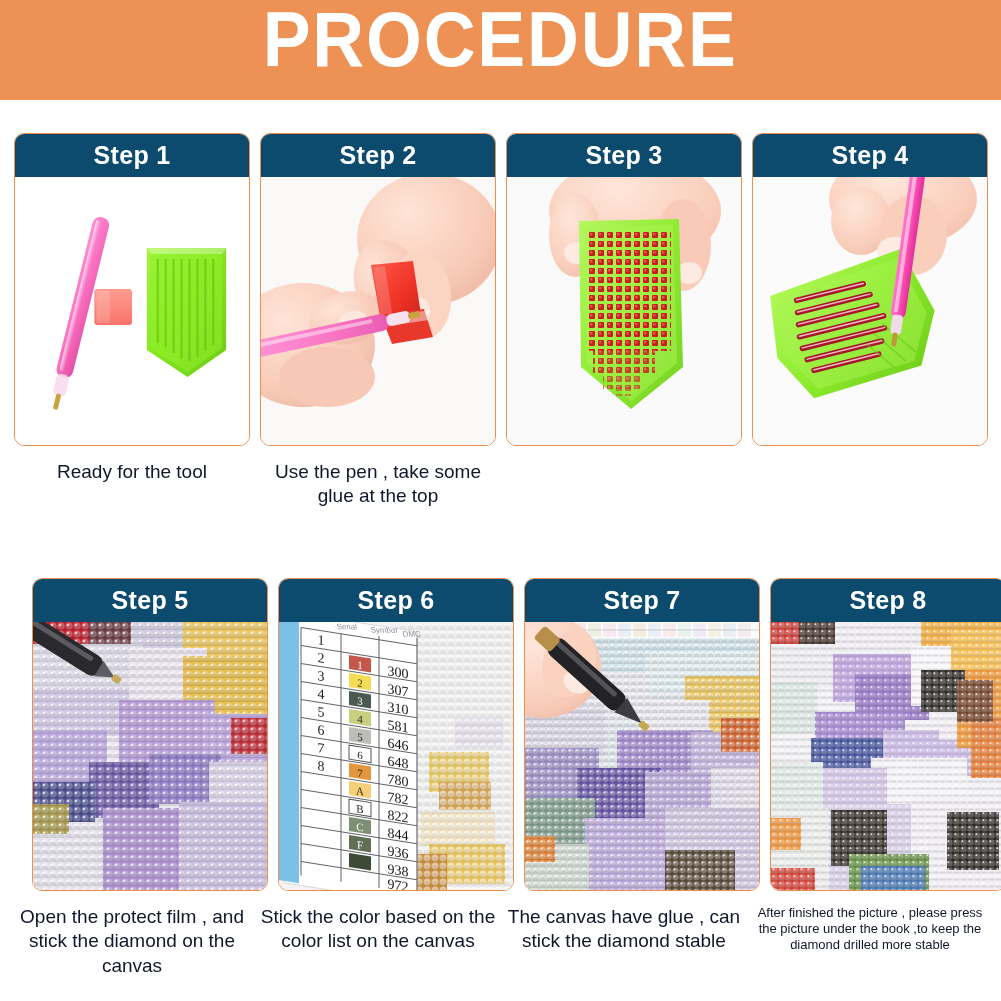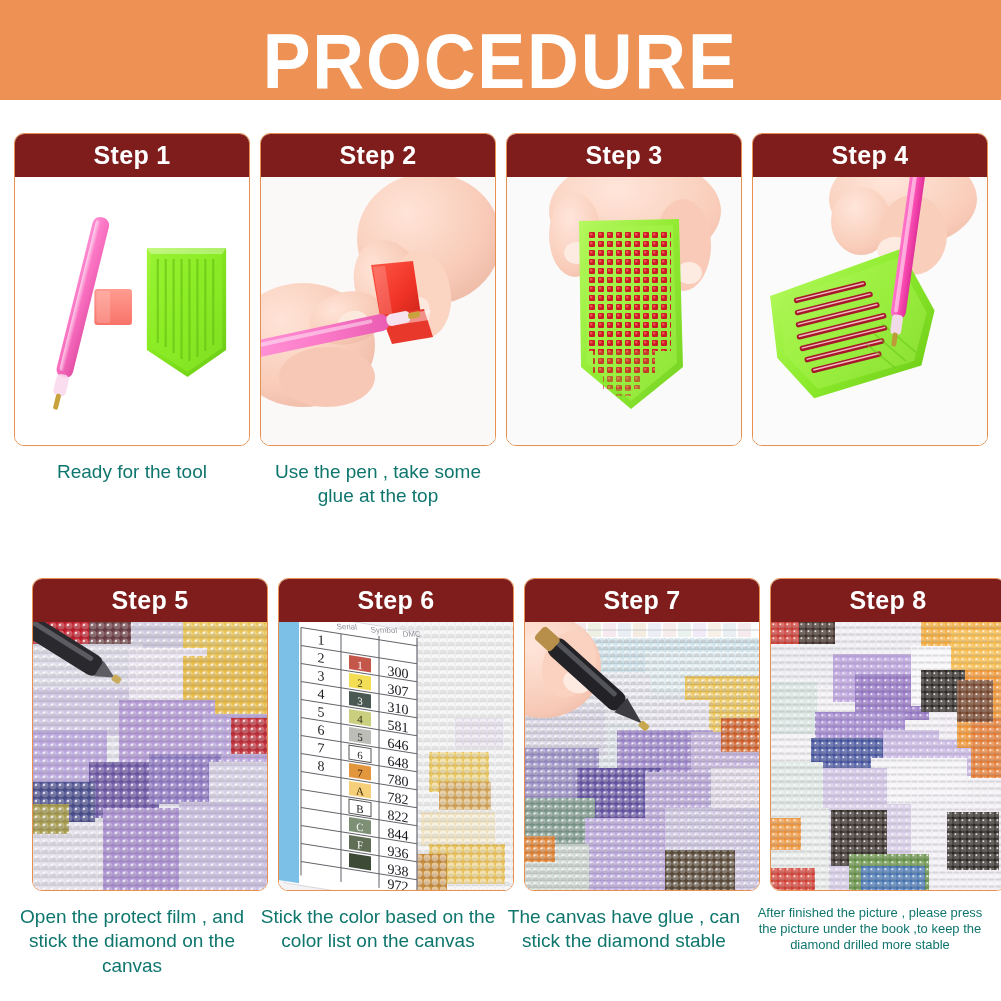--- a/index.html
+++ b/index.html
@@ -10,21 +10,21 @@
     font-family: "Liberation Sans", sans-serif;
     overflow: hidden;
   }
   .page { position: relative; width: 1001px; height: 1001px; background:#fff; }
 
   
   .banner {
     position: absolute; left: 0; top: 0;
     width: 1001px; height: 100px;
     background: #ed9254;
-    display: flex; align-items: flex-end; justify-content: center;
+    display: flex; align-items: flex-start; justify-content: center;
   }
   .banner-title {
     color: #ffffff;
     font-size: 78px;
     font-weight: 700;
     letter-spacing: 2px;
     line-height: 1;
     font-family: "Liberation Sans", sans-serif;
     transform: scaleX(0.92);
     white-space: nowrap;
@@ -50,41 +50,41 @@
     border: 1px solid #e89050;
     border-radius: 10px;
     overflow: hidden;
     background: #fff;
   }
   .card.top { height: 313px; }
   .card.bottom { height: 313px; margin-left: 18px; }
 
   .card-head {
     height: 43px;
-    background: #7f1d1d;
+    background: #0c4a6e;
     display: flex; align-items: center; justify-content: center;
     color: #fff;
     font-size: 25px;
     font-weight: 700;
     letter-spacing: .3px;
   }
 
   .card-body { position: relative; width: 100%; height: 268px; overflow: hidden; background: #fff; }
   .card-body.padded { padding: 8px; }
 
   .photo { position: relative; width: 100%; height: 100%; overflow: hidden; }
 
   
   .caption {
     width: 236px;
     margin-top: 14px;
     text-align: center;
     font-size: 19px;
     line-height: 1.28;
-    color: #0f766e;
+    color: #0f172a;
     font-family: "Liberation Sans", sans-serif;
   }
   .caption.small { font-size: 13px; line-height: 1.22; }
 </style>
 </head>
 <body>
 
 <div class="page">
 
   <div class="banner">

